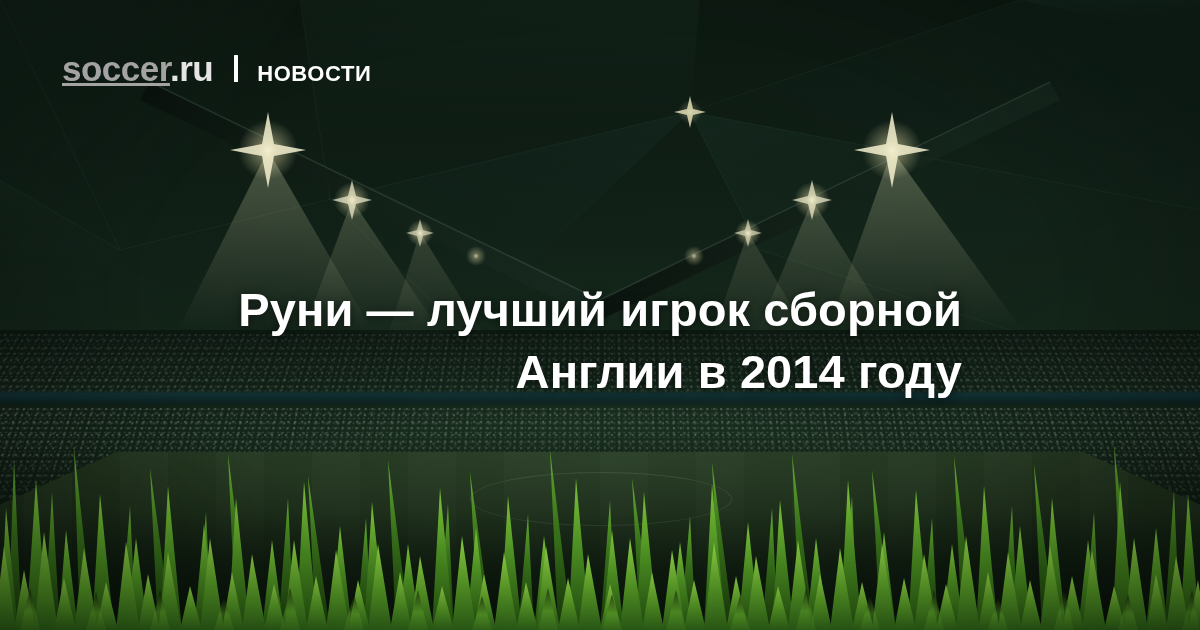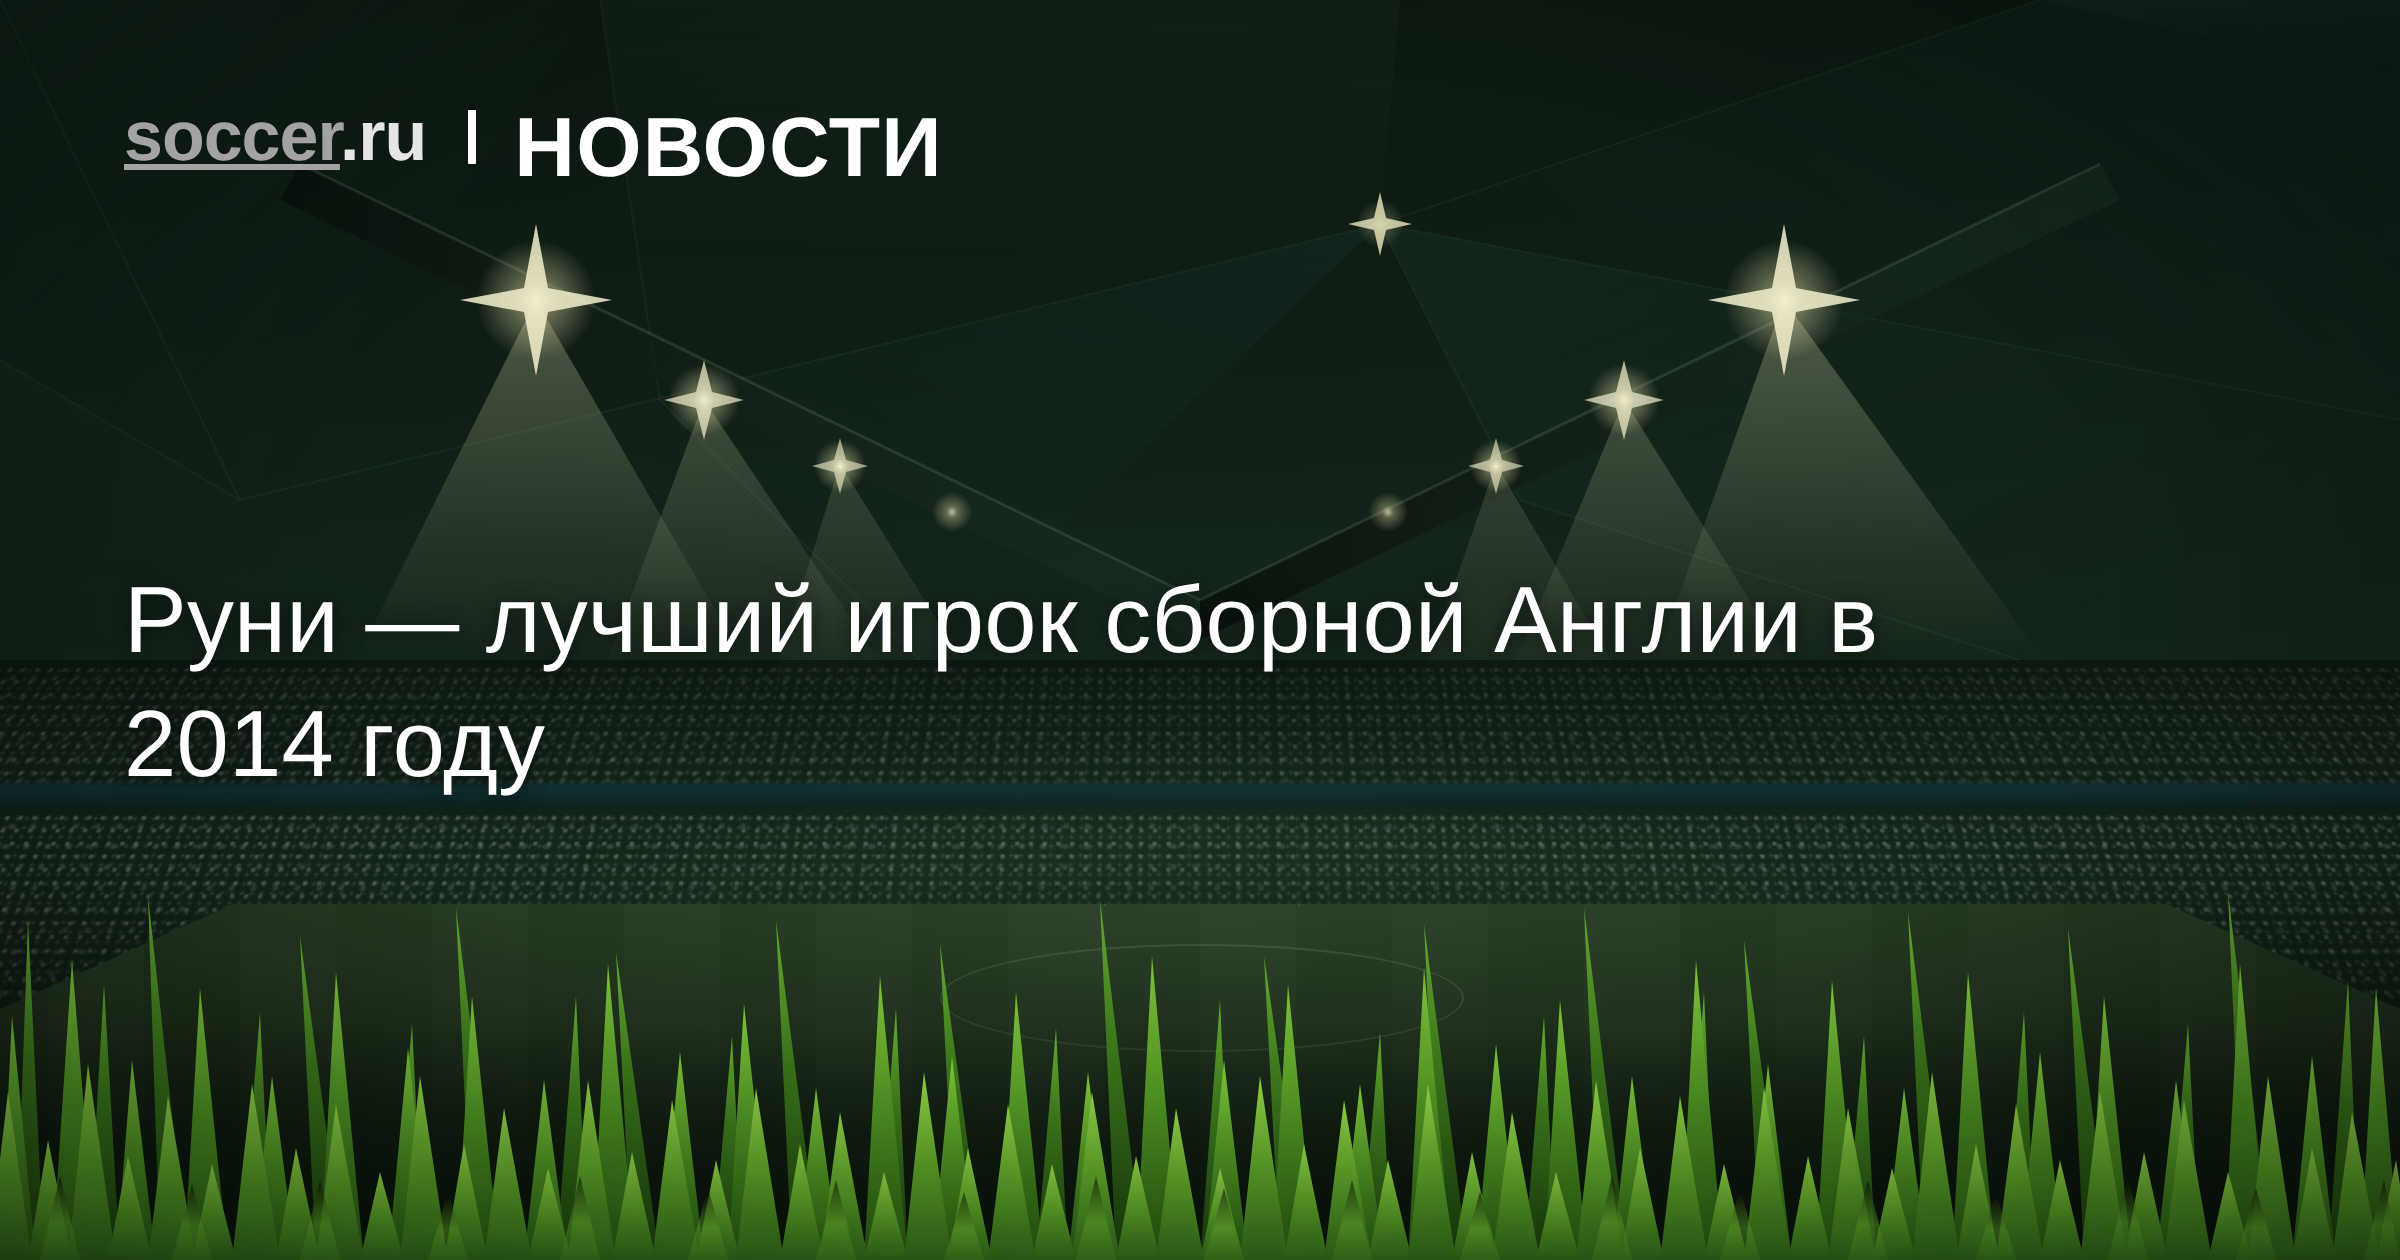--- a/index.html
+++ b/index.html
@@ -183,41 +183,42 @@
   .brand-soccer { color: #a3a3a3; text-decoration: underline; }
   .brand-dot-ru { color: #e5e5e5; }
   .brand-divider {
     width: 4px;
     height: 27px;
     background: #ffffff;
     margin: 0 19px 0 21px;
     border-radius: 0.5px;
   }
   .brand-section {
-    font-size: 42px;
+    font-size: 22px;
     font-weight: bold;
     color: #ffffff;
     letter-spacing: 0.6px;
     line-height: 1;
     white-space: nowrap;
     margin-top: 12px;
   }
 
   .headline {
     position: absolute;
     left: 62px;
     top: 248px;
     width: 900px;
     z-index: 6;
     color: #ffffff;
     font-size: 47px;
-    font-weight: normal;
+    font-weight: bold;
     line-height: 1.30;
     letter-spacing: 0.1px;
     text-shadow: 0 1px 10px rgba(0,0,0,0.55);
+    text-align: right;
   }
 </style>
 </head>
 <body>
 
 <div class="card">
 
   <div class="bg-sky"></div>
 
   <svg class="bg-facets" viewBox="0 0 1200 630" preserveAspectRatio="none">

